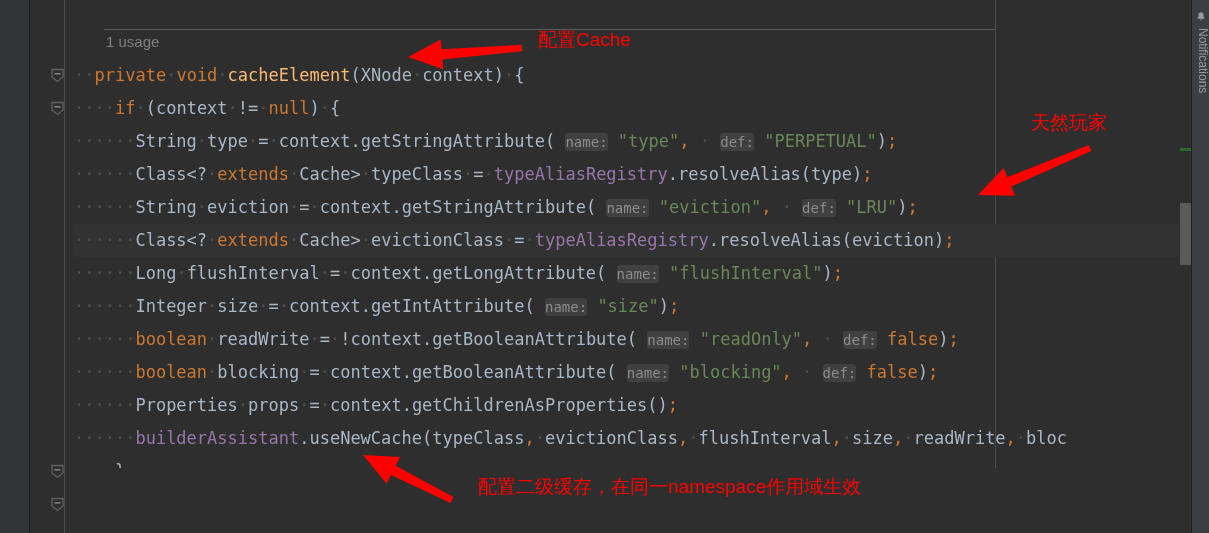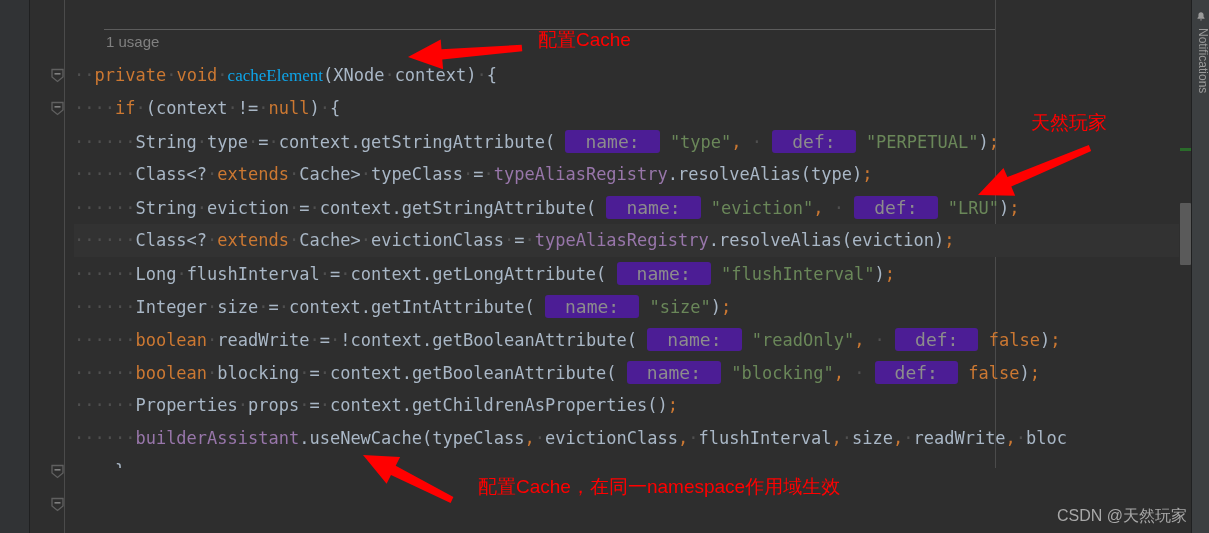--- a/index.html
+++ b/index.html
@@ -79,36 +79,36 @@
   }
   .usage {
     position: absolute;
     font-family: "Liberation Sans", sans-serif;
     font-size: 15px;
     color: #808080;
   }
 
   
   .kw   { color: #cc7832; }
-  .mth  { color: #0ea5e9; font-family: Liberation Serif, serif; }
+  .mth  { color: #fdba74; }
   .typ  { color: #a9b7c6; }
   .id   { color: #a9b7c6; }
   .fld  { color: #9876aa; }
   .str  { color: #6a8759; }
   .pun  { color: #a9b7c6; }
   .semi { color: #cc7832; }
   .dot  { color: #a9b7c6; }
 
   
   .hint {
-    background: #4c1d95;
+    background: #404040;
     color: #8c8c8c;
     border-radius: 3px;
-    padding: 1px 20px;
-    font-size: 18px;
+    padding: 1px 0;
+    font-size: 14px;
     font-family: "DejaVu Sans Mono", monospace;
   }
 
   
   .anno {
     position: absolute;
     color: #ff0000;
     font-family: "Liberation Sans", sans-serif;
     font-size: 19px;
     white-space: nowrap;
@@ -228,31 +228,30 @@
   </div>
 
   <div id="annos">
       <svg width="1209" height="533" style="position: absolute; left: 0px; top: 0px; pointer-events: none;">
         <polygon points="408.0,57.0 440.7,39.4 441.5,49.2 521.7,44.8 522.3,51.2 442.3,59.4 443.1,69.3" fill="#ff0000"></polygon>
         <polygon points="978.0,195.0 1003.5,168.0 1007.4,177.1 1088.8,145.0 1091.2,151.0 1011.3,186.6 1015.2,195.7" fill="#ff0000"></polygon>
         <polygon points="363.0,455.0 400.1,457.0 395.7,465.8 453.4,497.1 450.6,502.9 391.0,474.9 386.6,483.7" fill="#ff0000"></polygon>
       </svg>
       <div class="anno" style="left: 538px; top: 27px;">配置Cache</div>
       <div class="anno" style="left: 1031px; top: 110px;">天然玩家</div>
-      <div class="anno" style="left: 478px; top: 474px;">配置Cache，在同一namespace作用域生效</div>
+      <div class="anno" style="left: 478px; top: 474px;">配置二级缓存，在同一namespace作用域生效</div>
     </div>
 
   <div class="scroll-track"></div>
   <div class="err-stripe" id="errstripe" style="top: 148px; background: rgb(42, 107, 42);"></div>
   <div class="scroll-thumb" id="thumb" style="top: 203px; height: 62px;"></div>
 
   <div class="right-strip">
     <div class="bell">
       <svg width="12" height="12" viewBox="0 0 16 16">
         <path d="M8 1.5c-2 0-3.4 1.5-3.4 3.4v2.6L3.3 9.3v.9h9.4v-.9l-1.3-1.8V4.9C11.4 3 10 1.5 8 1.5z" fill="#9a9a9a"></path>
         <path d="M6.6 11.2a1.4 1.4 0 0 0 2.8 0z" fill="#9a9a9a"></path>
       </svg>
     </div>
     <div class="vert-tab">Notifications</div>
   </div>
 
-  <div class="watermark">CSDN @天然玩家</div>
 </div>
 
 </body></html>

